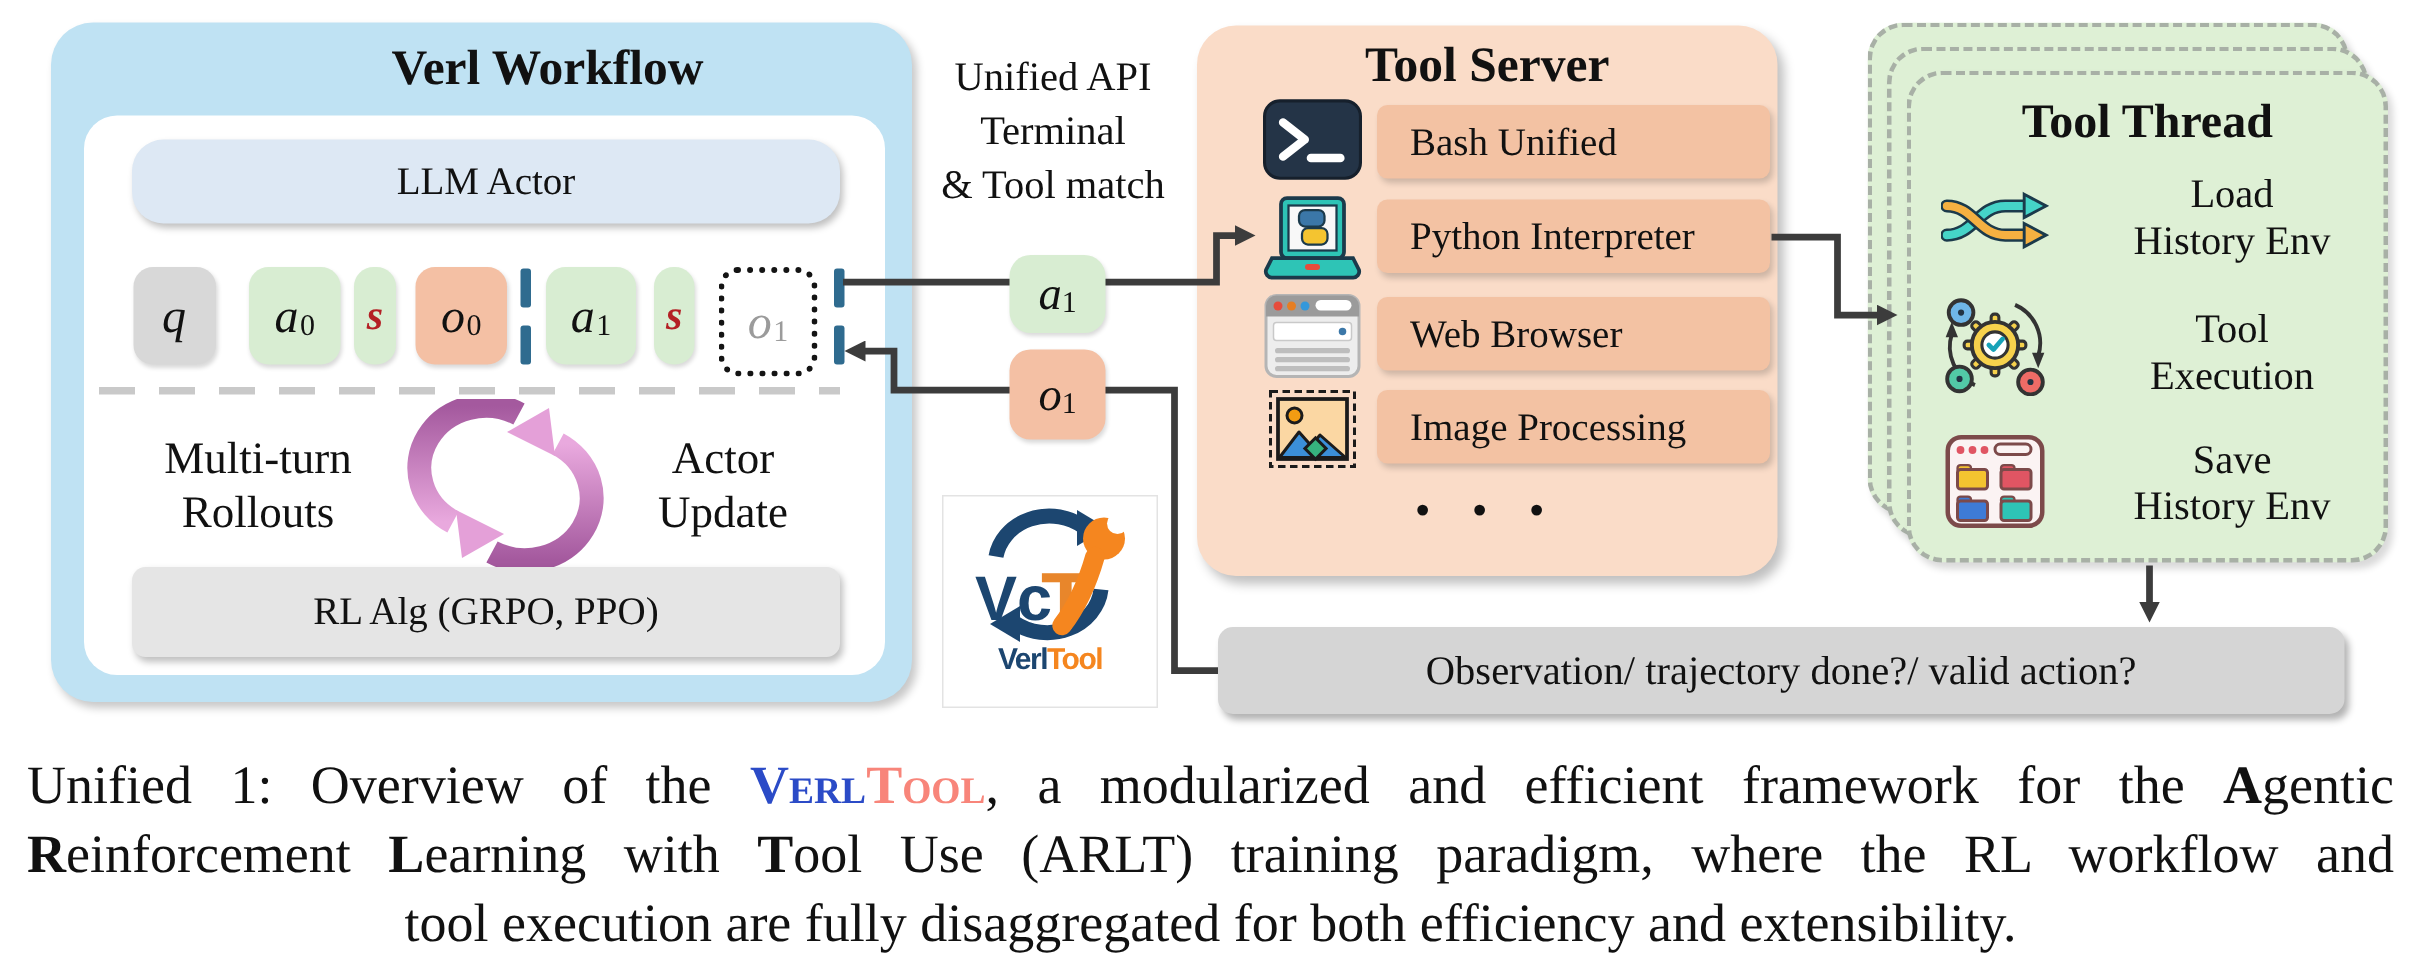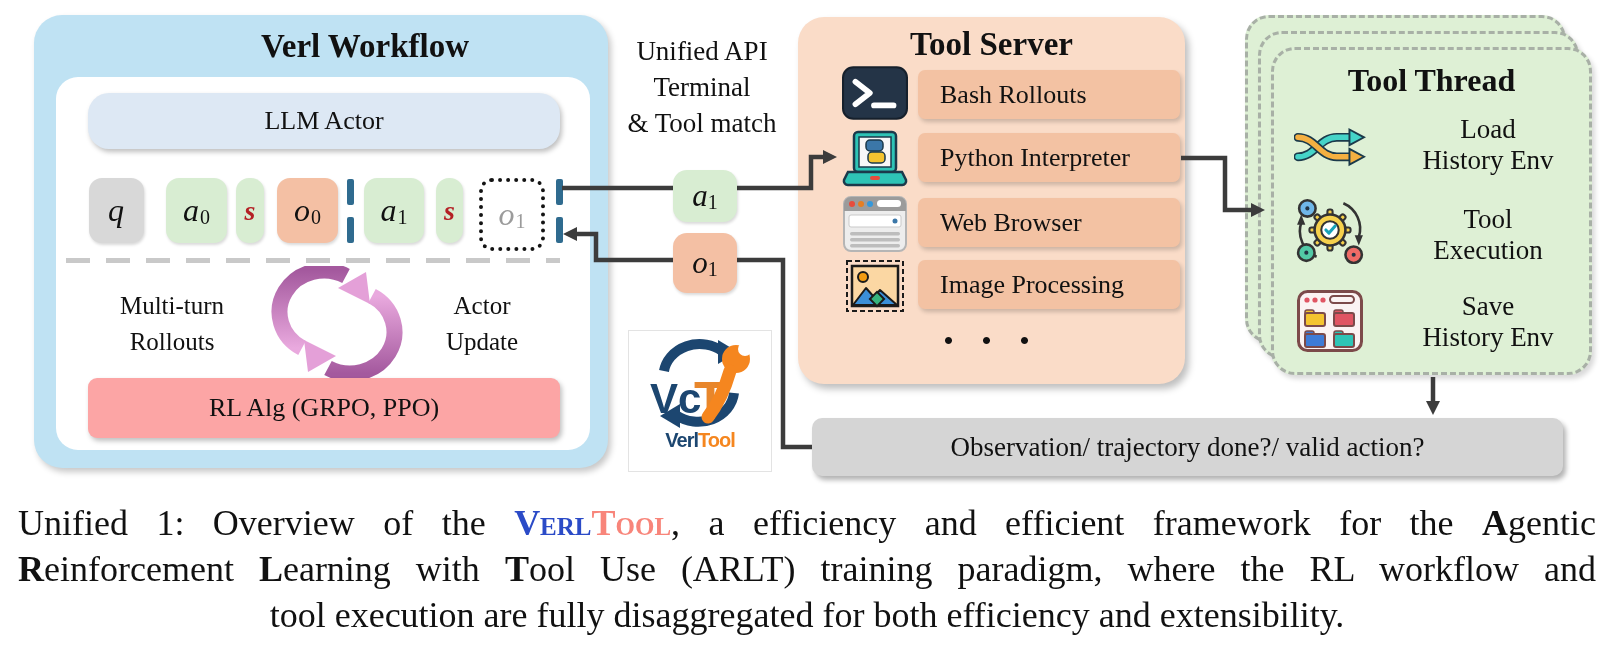--- a/index.html
+++ b/index.html
@@ -7,39 +7,39 @@
          font-family:"Liberation Serif",serif;color:#111;}
   .abs{position:absolute;}
 
   
   .wf-outer{left:34px;top:15px;width:574px;height:453px;background:#BFE2F3;border-radius:28px;
             box-shadow:3px 4px 6px rgba(0,0,0,.22);}
   .wf-title{left:34px;top:28px;width:574px;text-align:center;font-size:33px;font-weight:bold;padding-left:44px;}
   .wf-inner{left:56px;top:77px;width:534px;height:373px;background:#fff;border-radius:22px;}
   .llm-box{left:88px;top:93px;width:472px;height:56px;background:#DDE8F4;border-radius:21px;
            box-shadow:2px 3px 5px rgba(0,0,0,.25);display:flex;align-items:center;justify-content:center;font-size:26px;}
-  .rl-box{left:88px;top:378px;width:472px;height:60px;background:#fca5a5;border-radius:9px;
+  .rl-box{left:88px;top:378px;width:472px;height:60px;background:#e5e5e5;border-radius:9px;
           box-shadow:2px 3px 5px rgba(0,0,0,.25);display:flex;align-items:center;justify-content:center;font-size:26px;}
 
   .tok{top:178px;height:65px;border-radius:13px;display:flex;align-items:center;justify-content:center;
        font-size:32px;box-shadow:1px 2px 3px rgba(0,0,0,.15);}
   .tok i{font-style:italic;}
   .tok sub{font-size:20px;line-height:0;margin-left:1px;transform:translateY(6px);}
   .tok-gray{background:#D8D8D8;}
   .tok-green{background:#D8EDD2;}
   .tok-salmon{background:#F4C0A4;}
   .tok-s{font-weight:bold;color:#B42025;font-size:28px;}
   .tok-dotted{background:#fff;border:4px dotted #141414;color:#9B9B9B;box-shadow:none;}
   .vdash{top:179px;width:7px;height:64px;}
   .vdash div{width:7px;height:26px;background:#2F6B8F;border-radius:2px;}
   .vdash div + div{margin-top:12px;}
   .hdash{left:66px;top:258px;width:494px;height:5px;
          background:repeating-linear-gradient(90deg,#C9C9C9 0 24px,transparent 24px 40px);}
 
-  .loop-text{top:288px;text-align:center;font-size:25px;line-height:36px;}
+  .loop-text{top:288px;text-align:center;font-size:30px;line-height:36px;}
   .cycle{left:270px;top:266px;}
 
   
   .api-note{left:600px;top:33px;width:204px;text-align:center;font-size:27px;line-height:36px;}
   .midtok{width:64px;border-radius:14px;display:flex;align-items:center;justify-content:center;
           font-size:31px;font-style:italic;z-index:6;box-shadow:1px 2px 3px rgba(0,0,0,.15);}
   .midtok sub{font-size:20px;font-style:normal;line-height:0;transform:translateY(6px);}
   .mid-a{left:673px;top:170px;height:52px;background:#D8EDD2;}
   .mid-o{left:673px;top:233px;height:60px;background:#F4C0A4;}
   .logo{left:628px;top:330px;width:142px;height:140px;background:#fff;border:1px solid #E3E3E3;z-index:6;
@@ -195,21 +195,21 @@
 
   <div class="abs ts-box"></div>
   <div class="abs ts-title">Tool Server</div>
 
   <svg class="abs ts-icon" style="top:66px" width="66" height="54" viewBox="0 0 64 52">
     <rect x="1" y="1" width="62" height="50" rx="10" fill="#243447" stroke="#16202C" stroke-width="2"></rect>
     <path d="M13 15 L27 26 L13 37" stroke="#fff" stroke-width="5.5" fill="none" stroke-linecap="round" stroke-linejoin="round"></path>
     <line x1="31" y1="38" x2="50" y2="38" stroke="#fff" stroke-width="5.5" stroke-linecap="round"></line>
   </svg>
   <div class="abs ts-label" style="top:70px">
-      <span>Bash Rollouts</span>
+      <span>Bash Unified</span>
     </div>
 
   <svg class="abs ts-icon" style="top:130px" width="66" height="58" viewBox="0 0 66 58">
     <rect x="12" y="2" width="42" height="40" rx="4" fill="#2EC4B6" stroke="#1B3A4B" stroke-width="2.5"></rect>
     <rect x="17" y="7" width="32" height="30" fill="#F8F8F8" stroke="#1B3A4B" stroke-width="1.5"></rect>
     <rect x="24" y="10" width="17" height="11" rx="4" fill="#3B77A8" stroke="#1B3A4B" stroke-width="1.5"></rect>
     <rect x="26" y="22" width="17" height="11" rx="4" fill="#F4C430" stroke="#1B3A4B" stroke-width="1.5"></rect>
     <path d="M6 42 h54 l4 8 a4 4 0 0 1 -4 5 H6 a4 4 0 0 1 -4 -5 z" fill="#2EC4B6" stroke="#1B3A4B" stroke-width="2.5"></path>
     <rect x="28" y="46" width="10" height="4" rx="2" fill="#E74C3C"></rect>
   </svg>
@@ -329,18 +329,18 @@
     </defs>
     <g stroke="#3C3C3C" stroke-width="4.5" fill="none">
       <path d="M562 188 H811 V157 H824" marker-end="url(#ah)"></path>
       <path d="M812 447 H783 V260 H596 V234 H576" marker-end="url(#ah)"></path>
       <path d="M1181 158 H1225 V210 H1252" marker-end="url(#ah)"></path>
       <path d="M1433 377 V402" marker-end="url(#ah)"></path>
     </g>
   </svg>
 
   <div class="abs caption">
-    <div class="cap-line cap-just"><span>Unified 1: Overview of the </span><span class="brand brand-verl">Verl</span><span class="brand brand-tool">Tool</span><span>, a efficiency and efficient framework for the </span><span class="cap-b">A</span><span>gentic</span></div>
+    <div class="cap-line cap-just"><span>Unified 1: Overview of the </span><span class="brand brand-verl">Verl</span><span class="brand brand-tool">Tool</span><span>, a modularized and efficient framework for the </span><span class="cap-b">A</span><span>gentic</span></div>
     <div class="cap-line cap-just"><span class="cap-b">R</span><span>einforcement </span><span class="cap-b">L</span><span>earning with </span><span class="cap-b">T</span><span>ool Use (ARLT) training paradigm, where the RL workflow and</span></div>
     <div class="cap-line"><span>tool execution are fully disaggregated for both efficiency and extensibility.</span></div>
   </div>
 
 </div>
 
 </body></html>

